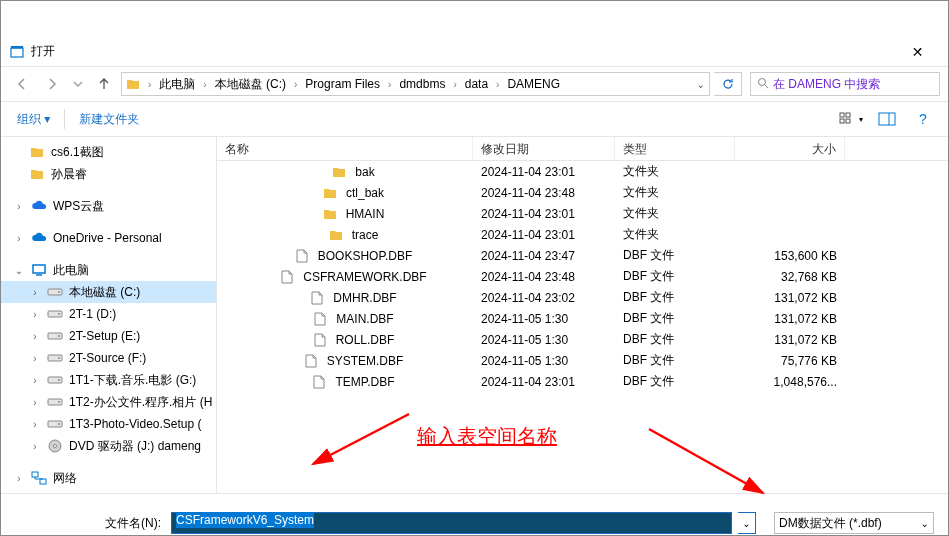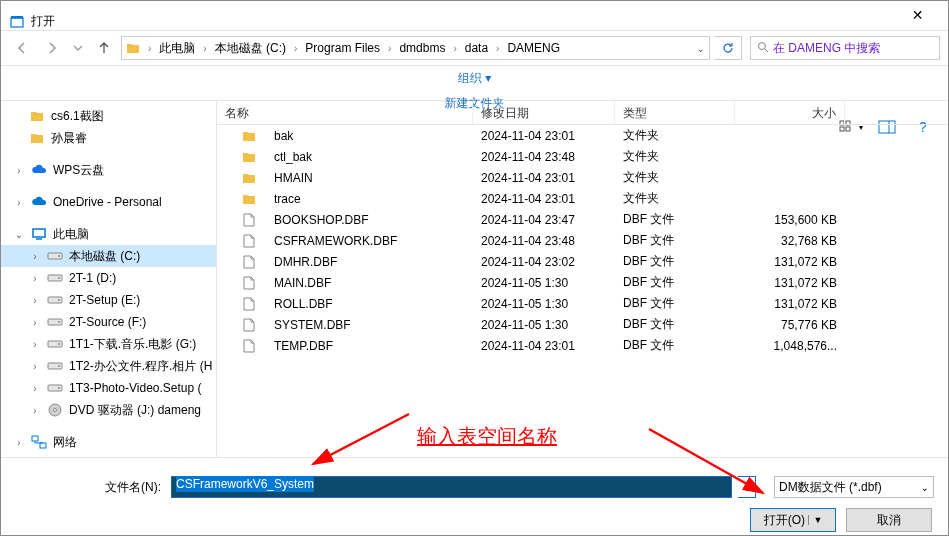--- a/index.html
+++ b/index.html
@@ -10,24 +10,25 @@
     width: 949px;
     height: 536px;
     overflow: hidden;
     position: relative;
     border: 1px solid #888;
   }
   
   .titlebar {
     height: 30px;
     display: flex;
-    align-items: flex-end;
+    align-items: center;
     padding: 0 8px;
     background: #fff;
     border-bottom: 1px solid #e5e5e5;
+    margin-top: 36px;
   }
   .titlebar .title-icon { width: 16px; height: 16px; margin-right: 6px; display:flex;align-items:center;justify-content:center; color:#0078d4;}
   .titlebar .title-text { font-size: 12px; }
   .titlebar .spacer { flex: 1; }
   .titlebar .close { width: 45px; height: 30px; display:flex;align-items:center;justify-content:center; font-size:14px; }
 
   
   .navrow {
     height: 34px;
     display:flex;
@@ -65,21 +66,20 @@
   .searchbox .s-text{flex:1;}
 
   
   .toolbar {
     height: 36px;
     display:flex;align-items:center;
     padding: 0 10px;
     border-top:1px solid #e5e5e5;
     border-bottom:1px solid #e5e5e5;
     background:#fff;
-    flex-direction:column;
   }
   .toolbar .tbtn { padding:4px 6px; border-radius:2px;color:#1a72c8;}
   .toolbar .sep { width:1px;height:20px;background:#ddd;margin:0 8px;}
   .toolbar .right{margin-left:auto;display:flex;align-items:center;gap:6px;}
   .toolbar .view-btn{width:30px;height:22px;border:1px solid transparent;display:flex;align-items:center;justify-content:center;}
 
   
   .body {
     display:flex;
     height: calc(536px - 30px - 34px - 36px - 78px - 2px);
@@ -117,21 +117,21 @@
     color:#333;
   }
   .list-header .col{padding:4px 8px;border-right:1px solid #eee;}
   .col-name{width:256px;}
   .col-date{width:142px;}
   .col-type{width:120px;}
   .col-size{width:110px;text-align:right;}
   .list-body{flex:1;overflow:auto;}
   .row{display:flex;height:21px;align-items:center;}
   .row .c{padding:0 8px;overflow:hidden;text-overflow:ellipsis;white-space:nowrap;}
-  .row .c-name{width:256px;display:flex;align-items:center;gap:17px;padding-left:24px;}
+  .row .c-name{width:256px;display:flex;align-items:center;gap:8px;padding-left:24px;justify-content:center;}
   .row .c-date{width:142px;}
   .row .c-type{width:120px;}
   .row .c-size{width:110px;text-align:right;}
   .file-ico{width:16px;height:16px;display:inline-flex;align-items:center;justify-content:center;}
 
   
   .bottom {
     height:90px;
     border-top:1px solid #e5e5e5;
     position:relative;

